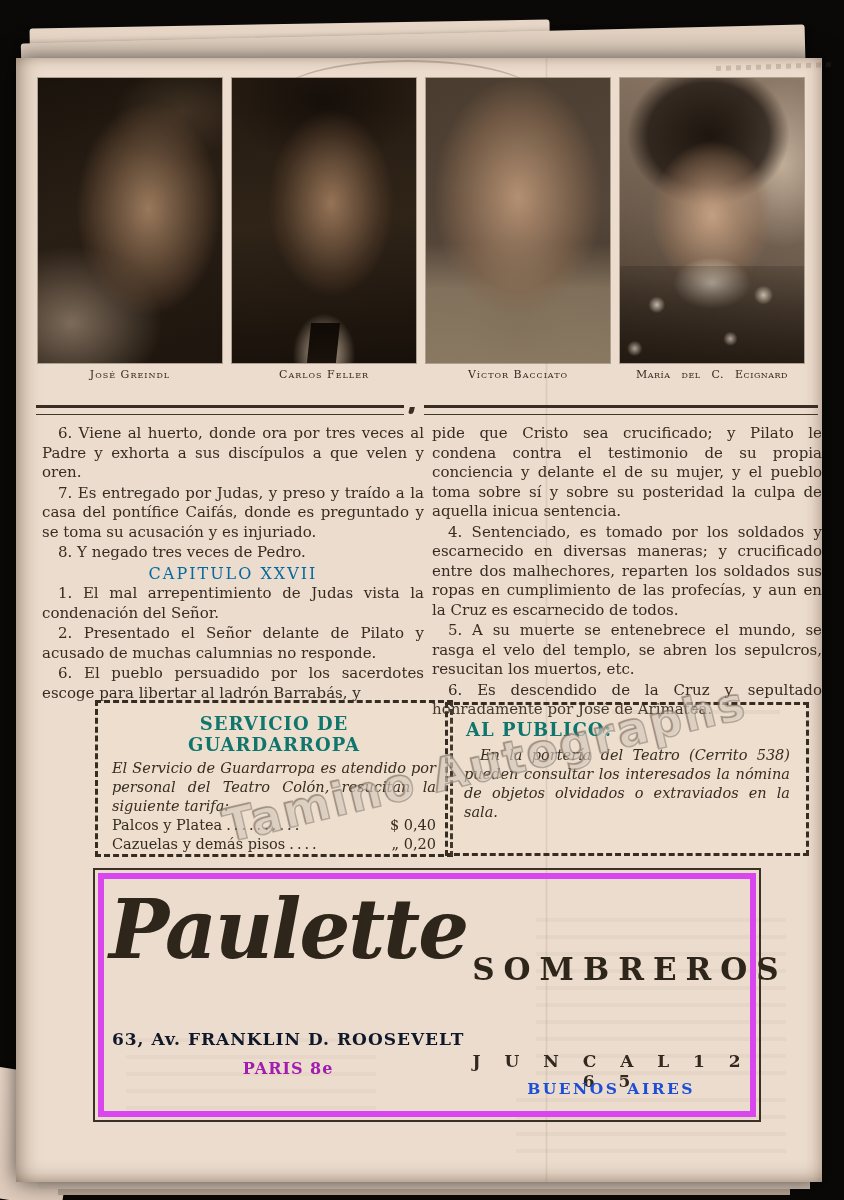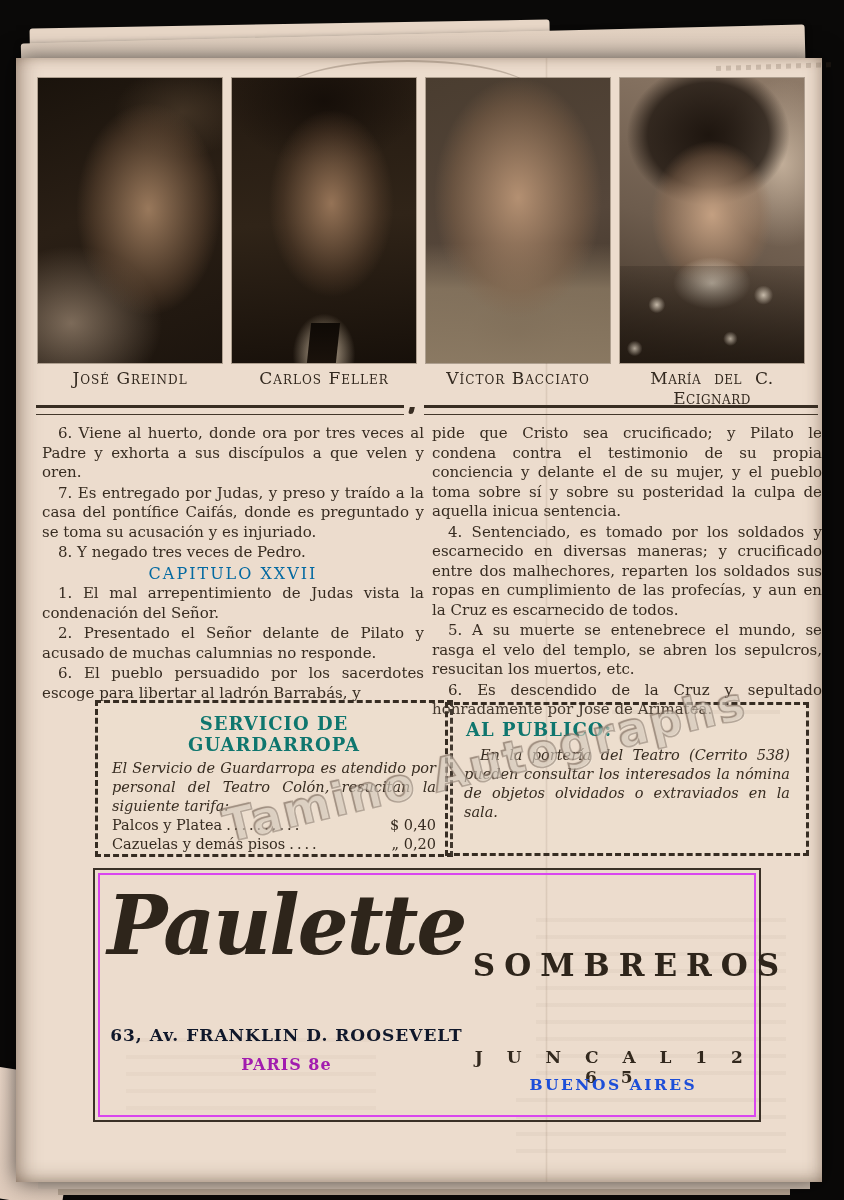--- a/index.html
+++ b/index.html
@@ -67,21 +67,21 @@
     background:
       radial-gradient(14px 14px at 20% 40%, rgba(230,218,200,.8), transparent 60%),
       radial-gradient(16px 16px at 78% 30%, rgba(230,218,200,.8), transparent 60%),
       radial-gradient(12px 12px at 60% 75%, rgba(230,218,200,.7), transparent 60%),
       radial-gradient(13px 13px at 8% 85%, rgba(230,218,200,.7), transparent 60%),
       linear-gradient(180deg, rgba(30,22,15,.2), rgba(30,22,15,.85));}
   .photo2::after{content:"";position:absolute;left:42%;bottom:0;width:16%;height:14%;
     background:linear-gradient(180deg,#0f0a06,#1a120b);transform:skewX(-6deg);}
 
   .caption-row{position:absolute;left:22px;top:310px;width:766px;display:flex;gap:10px;}
-  .caption{flex:1 1 0;text-align:center;font-variant:small-caps;font-size:17px;
+  .caption{flex:1 1 0;text-align:center;font-variant:small-caps;font-size:11px;
     letter-spacing:1px;color:#33291f;}
   .cap-wide{word-spacing:7px;letter-spacing:0.5px;}
 
   
   .rule-seg{position:absolute;height:6px;border-top:3px solid #382d22;border-bottom:1px solid #43372a;}
   .rule-left{left:20px;top:347px;width:368px;}
   .rule-right{left:408px;top:347px;width:394px;}
   .rule-mark{position:absolute;left:393px;top:349px;width:5px;height:7px;background:#382d22;
     border-radius:0 0 3px 3px;transform:skewX(-14deg);}
 
@@ -121,21 +121,21 @@
     background:repeating-linear-gradient(180deg, rgba(128,108,92,.16) 0 4px, transparent 4px 17px);
     filter:blur(.4px);}
   .bleed-a{left:596px;top:652px;width:168px;height:16px;}
   .bleed-b{left:520px;top:860px;width:250px;height:160px;opacity:.38;}
   .bleed-c{left:500px;top:1040px;width:270px;height:66px;opacity:.4;}
   .bleed-d{left:110px;top:980px;width:250px;height:80px;opacity:.3;}
 
   
   .ad{position:absolute;left:77px;top:810px;width:664px;height:250px;
     border:2px solid #3a3026;z-index:5;}
-  .ad-inner{position:absolute;inset:3px;border:2px solid #d946ef;display:flex;}
+  .ad-inner{position:absolute;inset:3px;border:6px solid #d946ef;display:flex;}
   .ad-left{width:57%;position:relative;}
   .ad-right{width:43%;position:relative;}
   .ad-brand{position:absolute;left:0;right:0;top:6px;text-align:center;
     font-style:italic;font-weight:bold;font-size:80px;line-height:1.1;
     letter-spacing:-2px;color:#2e251b;transform:scaleY(1.04);}
   .ad-addr1{position:absolute;left:0;right:0;top:150px;text-align:center;
     font-weight:bold;font-size:17px;letter-spacing:1px;color:#0f172a;}
   .ad-addr2{position:absolute;left:0;right:0;top:180px;text-align:center;
     font-weight:bold;font-size:16px;letter-spacing:1px;color:#a21caf;}
   .ad-product{position:absolute;left:0;right:0;top:72px;text-align:center;

